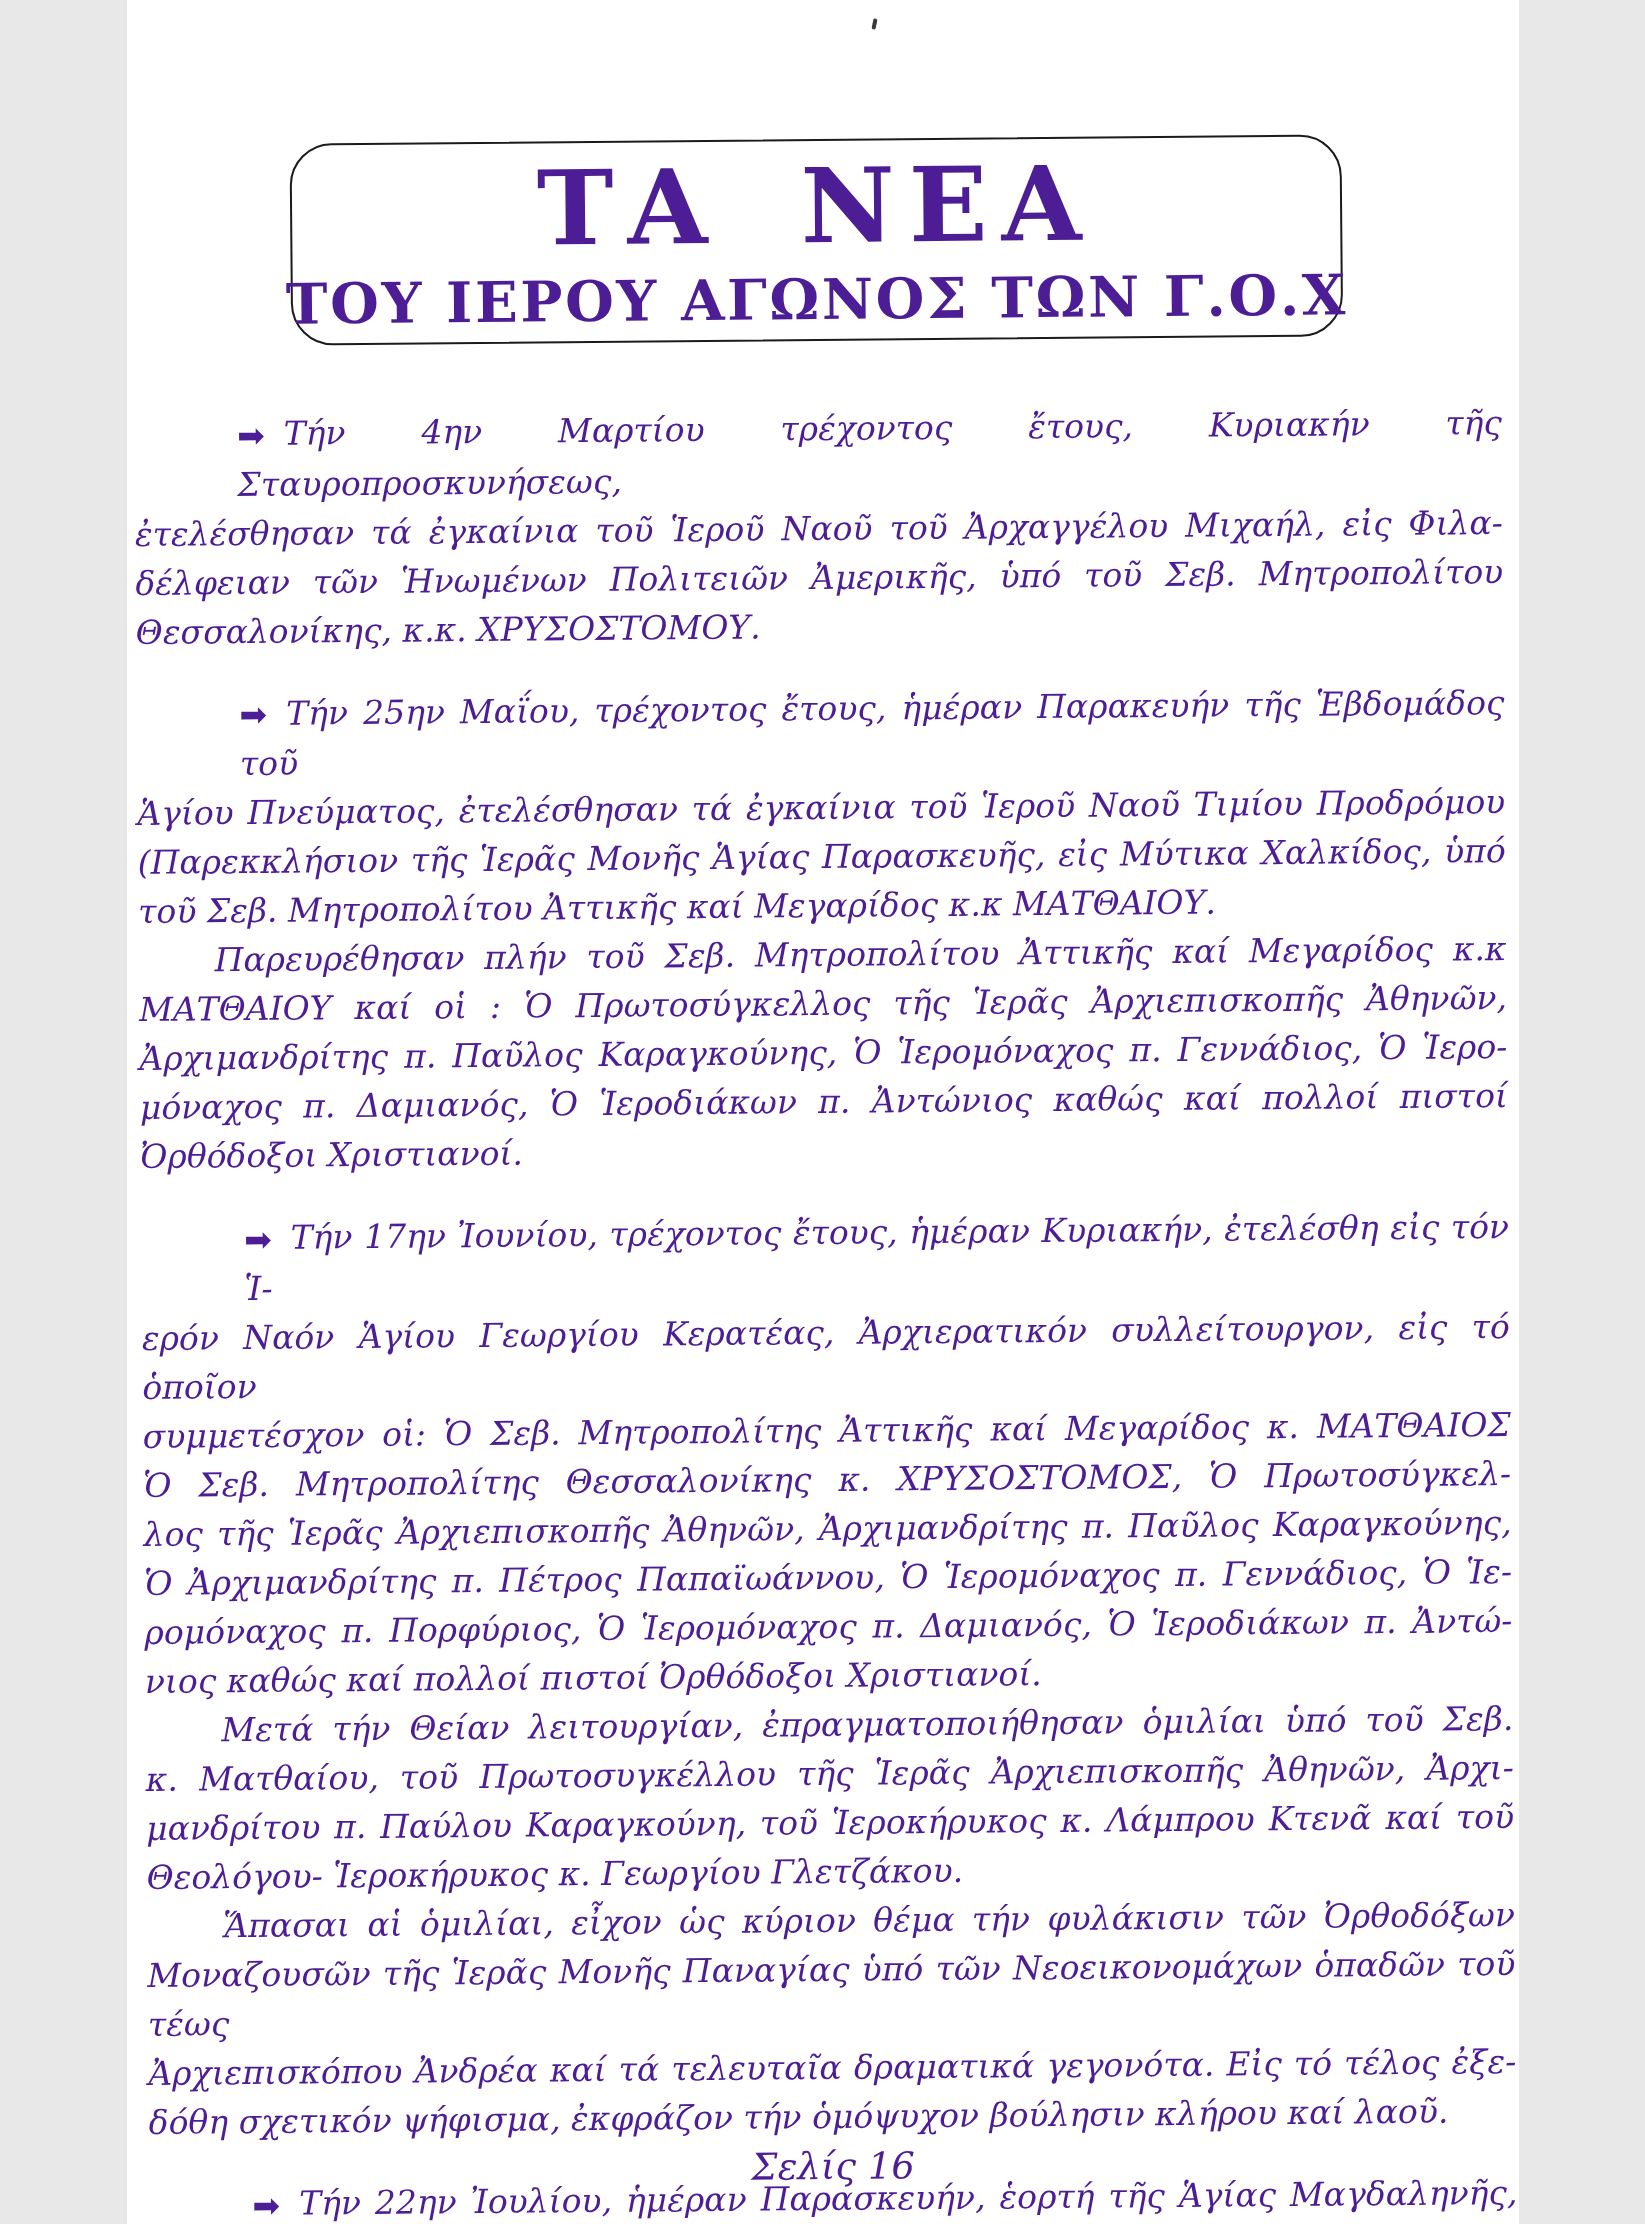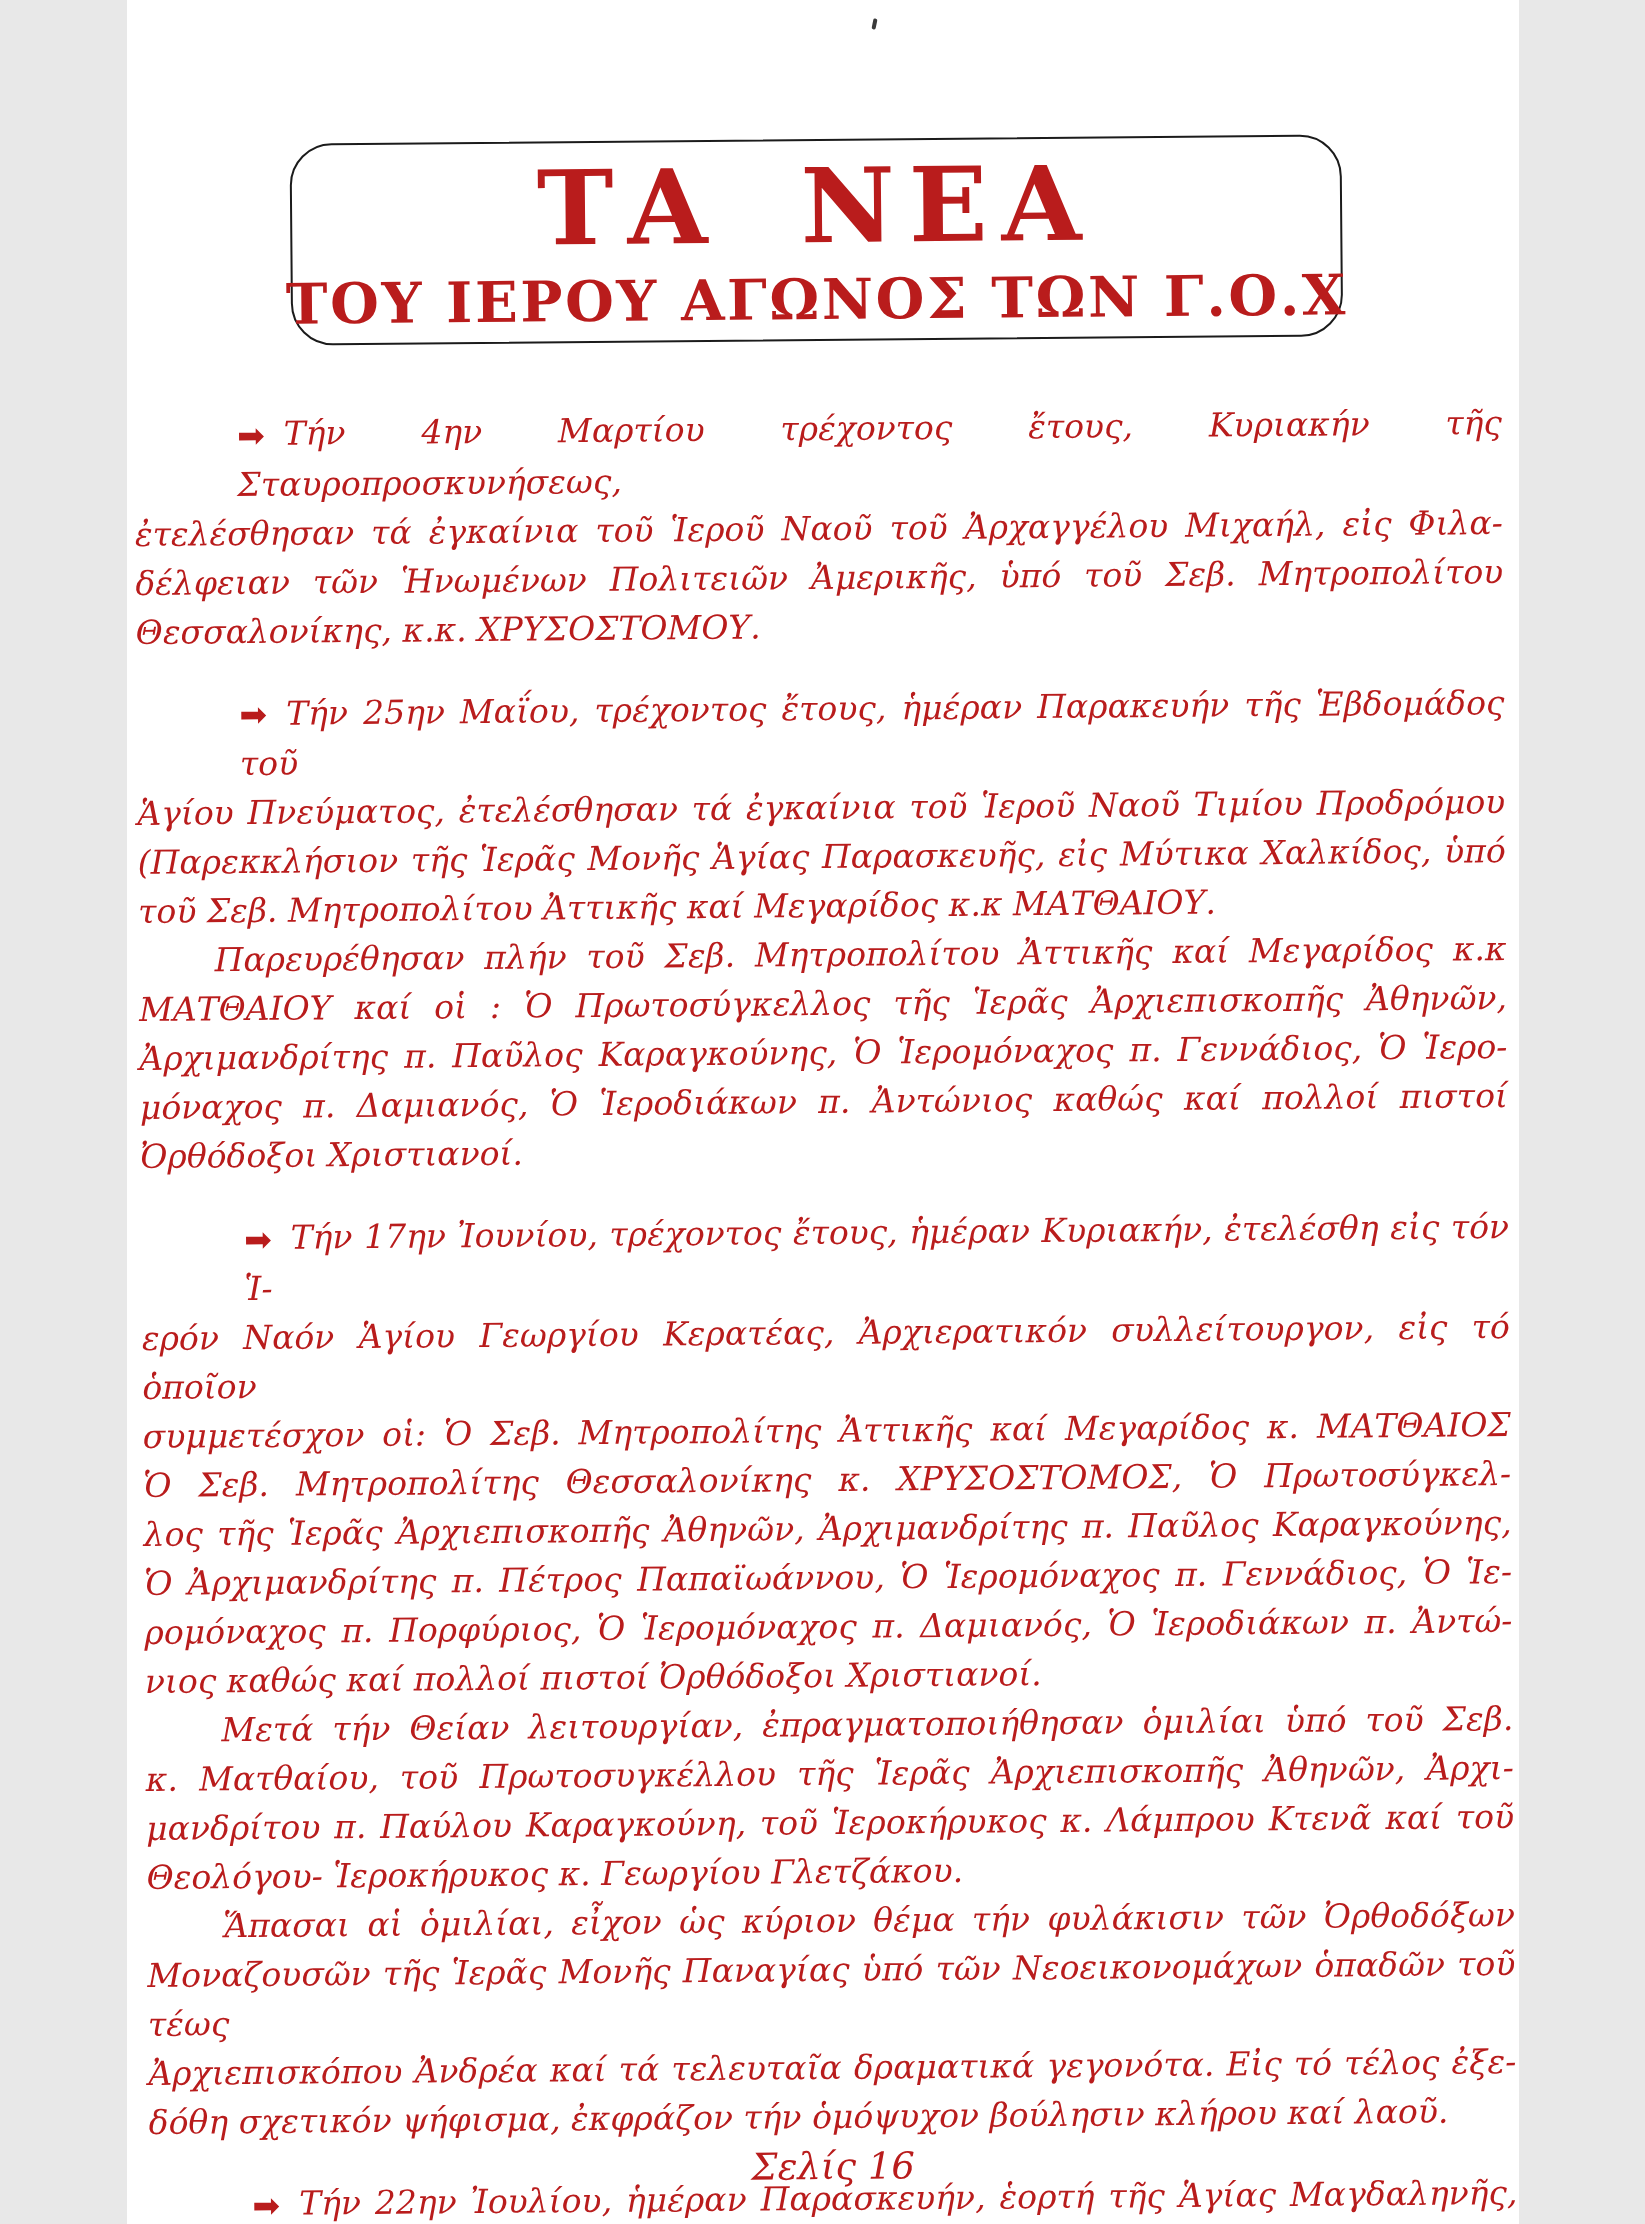--- a/index.html
+++ b/index.html
@@ -2,21 +2,21 @@
 <html lang="el" style="font-size:14px"><head>
 <meta charset="utf-8">
 <style>
   html, body { margin: 0; padding: 0; background: #e8e8e8; }
   .page {
     position: relative;
     width: 1392px;
     height: 2225px;
     margin: 0 auto;
     background: #ffffff;
-    color: #b91c1c;
+    color: #4c1d95;
     overflow: hidden;
     font-family: "DejaVu Serif", serif;
   }
   
   .sheet {
     position: absolute;
     inset: 0;
     transform: rotate(-0.5deg);
     transform-origin: 50% 45%;
   }

